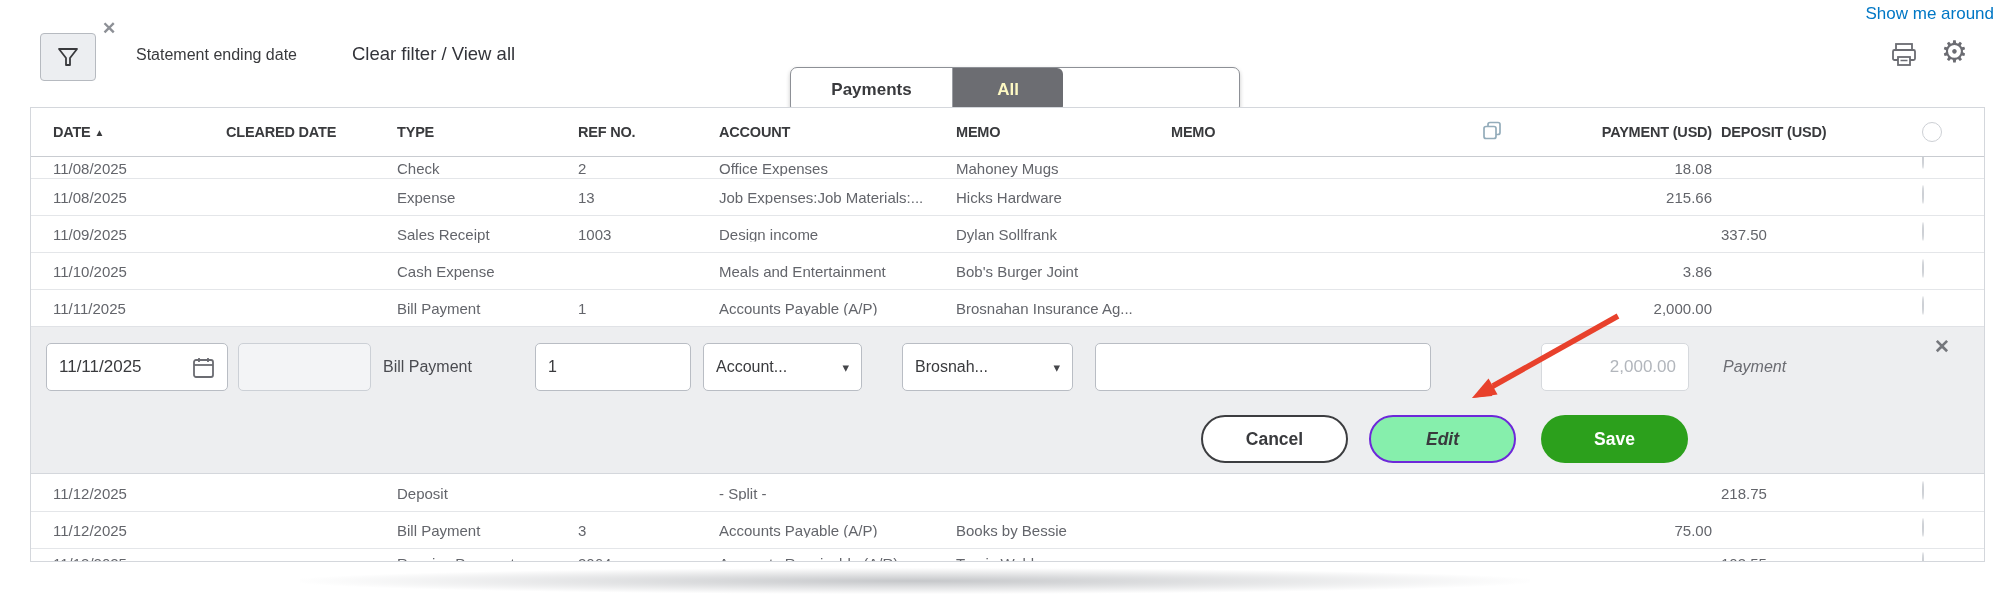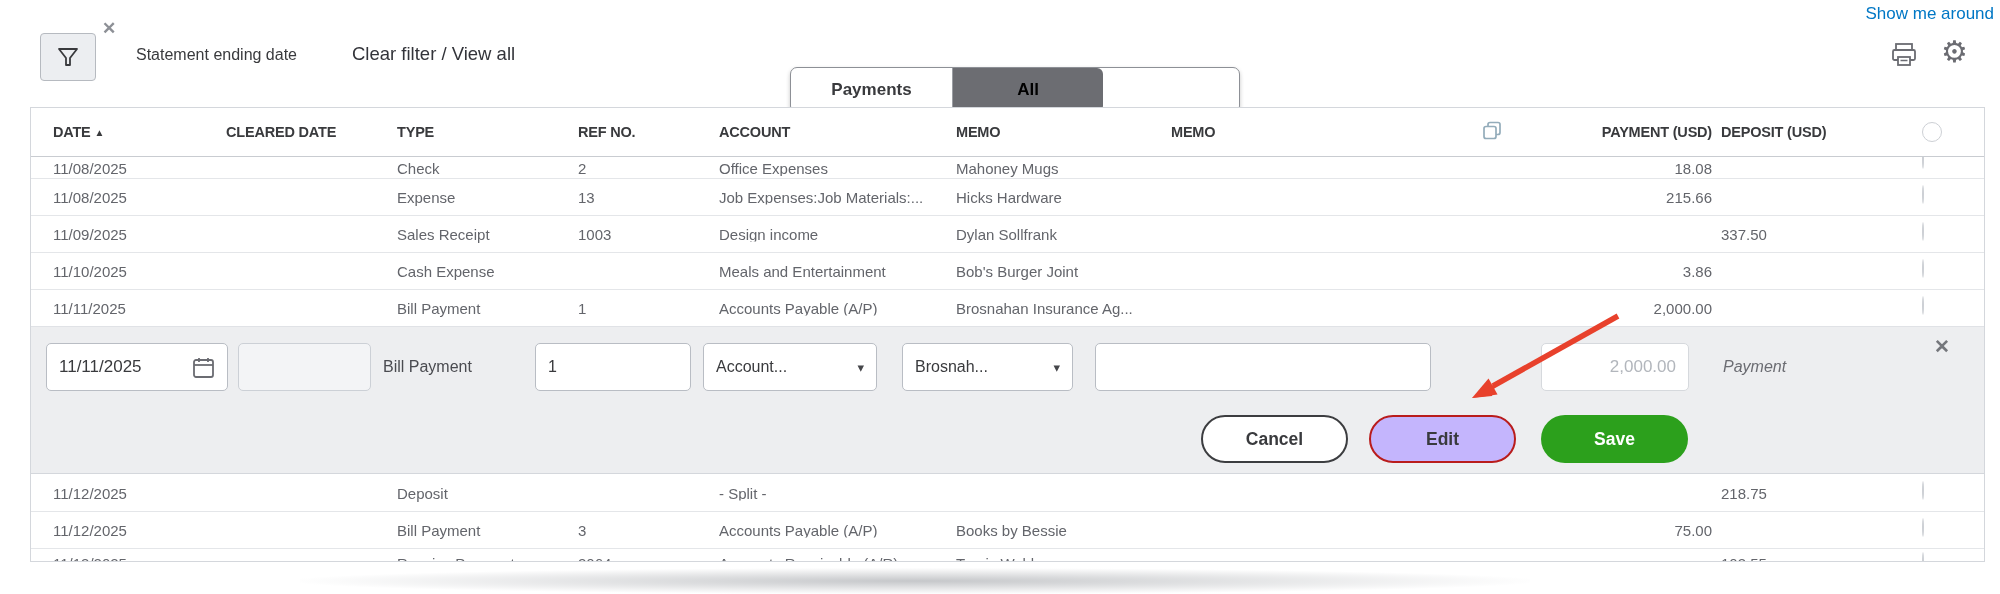--- a/index.html
+++ b/index.html
@@ -13,21 +13,21 @@
   .clear-x{left:102px;top:20px;font-size:17px;font-weight:bold;color:#8d9096;cursor:pointer;line-height:17px;}
   .stmt-label{left:136px;top:46px;font-size:16px;color:#393a3d;}
   .clear-link{left:352px;top:43px;font-size:18.5px;color:#33343a;cursor:pointer;}
 
   .toggle{left:790px;top:40px;width:448px;height:44px;display:flex;border:1px solid #8d9096;
           border-radius:7px;overflow:hidden;box-shadow:0 2px 4px rgba(0,0,0,.22);background:#fff;margin-top:27px;}
   .seg{display:flex;align-items:center;justify-content:center;font-size:17px;font-weight:bold;
        color:#393a3d;cursor:pointer;box-sizing:border-box;}
   .seg-payments{width:162px;border-right:1px solid #9b9ea3;}
   .seg-deposits{width:156px;}
-  .seg-all{width:150px;background:#6c6d72;color:#000000;border-radius:0 6px 6px 0;}
+  .seg-all{width:110px;background:#6c6d72;color:#fef9c3;border-radius:0 6px 6px 0;}
 
   .show-around{right:6px;top:4px;font-size:17px;color:#0077c5;cursor:pointer;}
   .printer{left:1890px;top:41px;cursor:pointer;}
   .gear{left:1941px;top:37px;font-size:30px;color:#6b6c72;cursor:pointer;line-height:30px;}
 
   
   .table{position:absolute;left:30px;top:107px;width:1955px;height:455px;background:#fff;
          border:1px solid #d4d7dc;box-sizing:border-box;overflow:hidden;}
   .thead{position:absolute;left:0;top:0;width:100%;height:48px;border-bottom:1px solid #c9ccd1;background:#fff;z-index:3;}
   .h{position:absolute;top:50%;transform:translateY(-50%);font-size:14.5px;font-weight:bold;
@@ -61,32 +61,32 @@
   .edit-panel{position:absolute;left:0;top:218px;width:100%;height:148px;background:#edeef0;
               border-top:1px solid #e0e2e6;border-bottom:1px solid #d4d7dc;box-sizing:border-box;z-index:2;}
   .inp{position:absolute;top:16px;height:48px;background:#fff;border:1px solid #b9bdc4;border-radius:5px;
        font-size:16px;color:#393a3d;box-sizing:border-box;padding:0 12px;font-family:inherit;outline:none;}
   .date-wrap{left:15px;width:182px;display:flex;align-items:center;justify-content:space-between;cursor:text;}
   .date-text{font-size:17px;color:#393a3d;}
   .inp-cleared{left:207px;width:133px;background:#f3f4f6;border-color:#ccd0d6;}
   .type-label{position:absolute;left:352px;top:16px;height:48px;line-height:48px;font-size:16px;color:#4a4b50;}
   .inp-ref{left:504px;width:156px;}
   .dd{display:flex;align-items:center;justify-content:space-between;cursor:pointer;}
-  .dd-account{left:672px;width:174px;}
+  .dd-account{left:672px;width:159px;}
   .dd-payee{left:871px;width:171px;}
   .dd-caret{font-size:13px;color:#45464a;}
   .inp-memo{left:1064px;width:336px;}
   .inp-amount{left:1510px;width:148px;text-align:right;color:#b2b6bc;font-size:17px;border-color:#d6d9dd;}
   .amount-type{position:absolute;left:1692px;top:16px;height:48px;line-height:48px;font-size:16px;
                font-style:italic;color:#6b6c72;}
   .panel-x{position:absolute;left:1903px;top:8px;font-size:19px;font-weight:bold;color:#75777c;cursor:pointer;}
   .pill{position:absolute;top:88px;height:48px;border-radius:24px;font-size:17.5px;font-weight:bold;
         font-family:inherit;box-sizing:border-box;display:flex;align-items:center;justify-content:center;cursor:pointer;}
   .btn-cancel{left:1170px;width:147px;background:#fff;border:2px solid #3c3d40;color:#393a3d;}
-  .btn-edit{left:1338px;width:147px;background:#c4b5fd;border:2px solid #b91c1c;color:#393a3d;}
+  .btn-edit{left:1338px;width:147px;background:#86efac;border:2px solid #6d28d9;color:#393a3d;font-style:italic;}
   .btn-save{left:1510px;width:147px;background:#2ca01c;border:none;color:#fff;}
 
   .bottom-shadow{left:300px;top:568px;width:1230px;height:26px;
      background:radial-gradient(ellipse at center, rgba(150,153,158,0.55) 0%, rgba(150,153,158,0) 72%);}
   .arrow-svg{position:absolute;left:0;top:0;pointer-events:none;z-index:5;}
 </style>
 </head>
 <body>
 
 <div class="stage">

